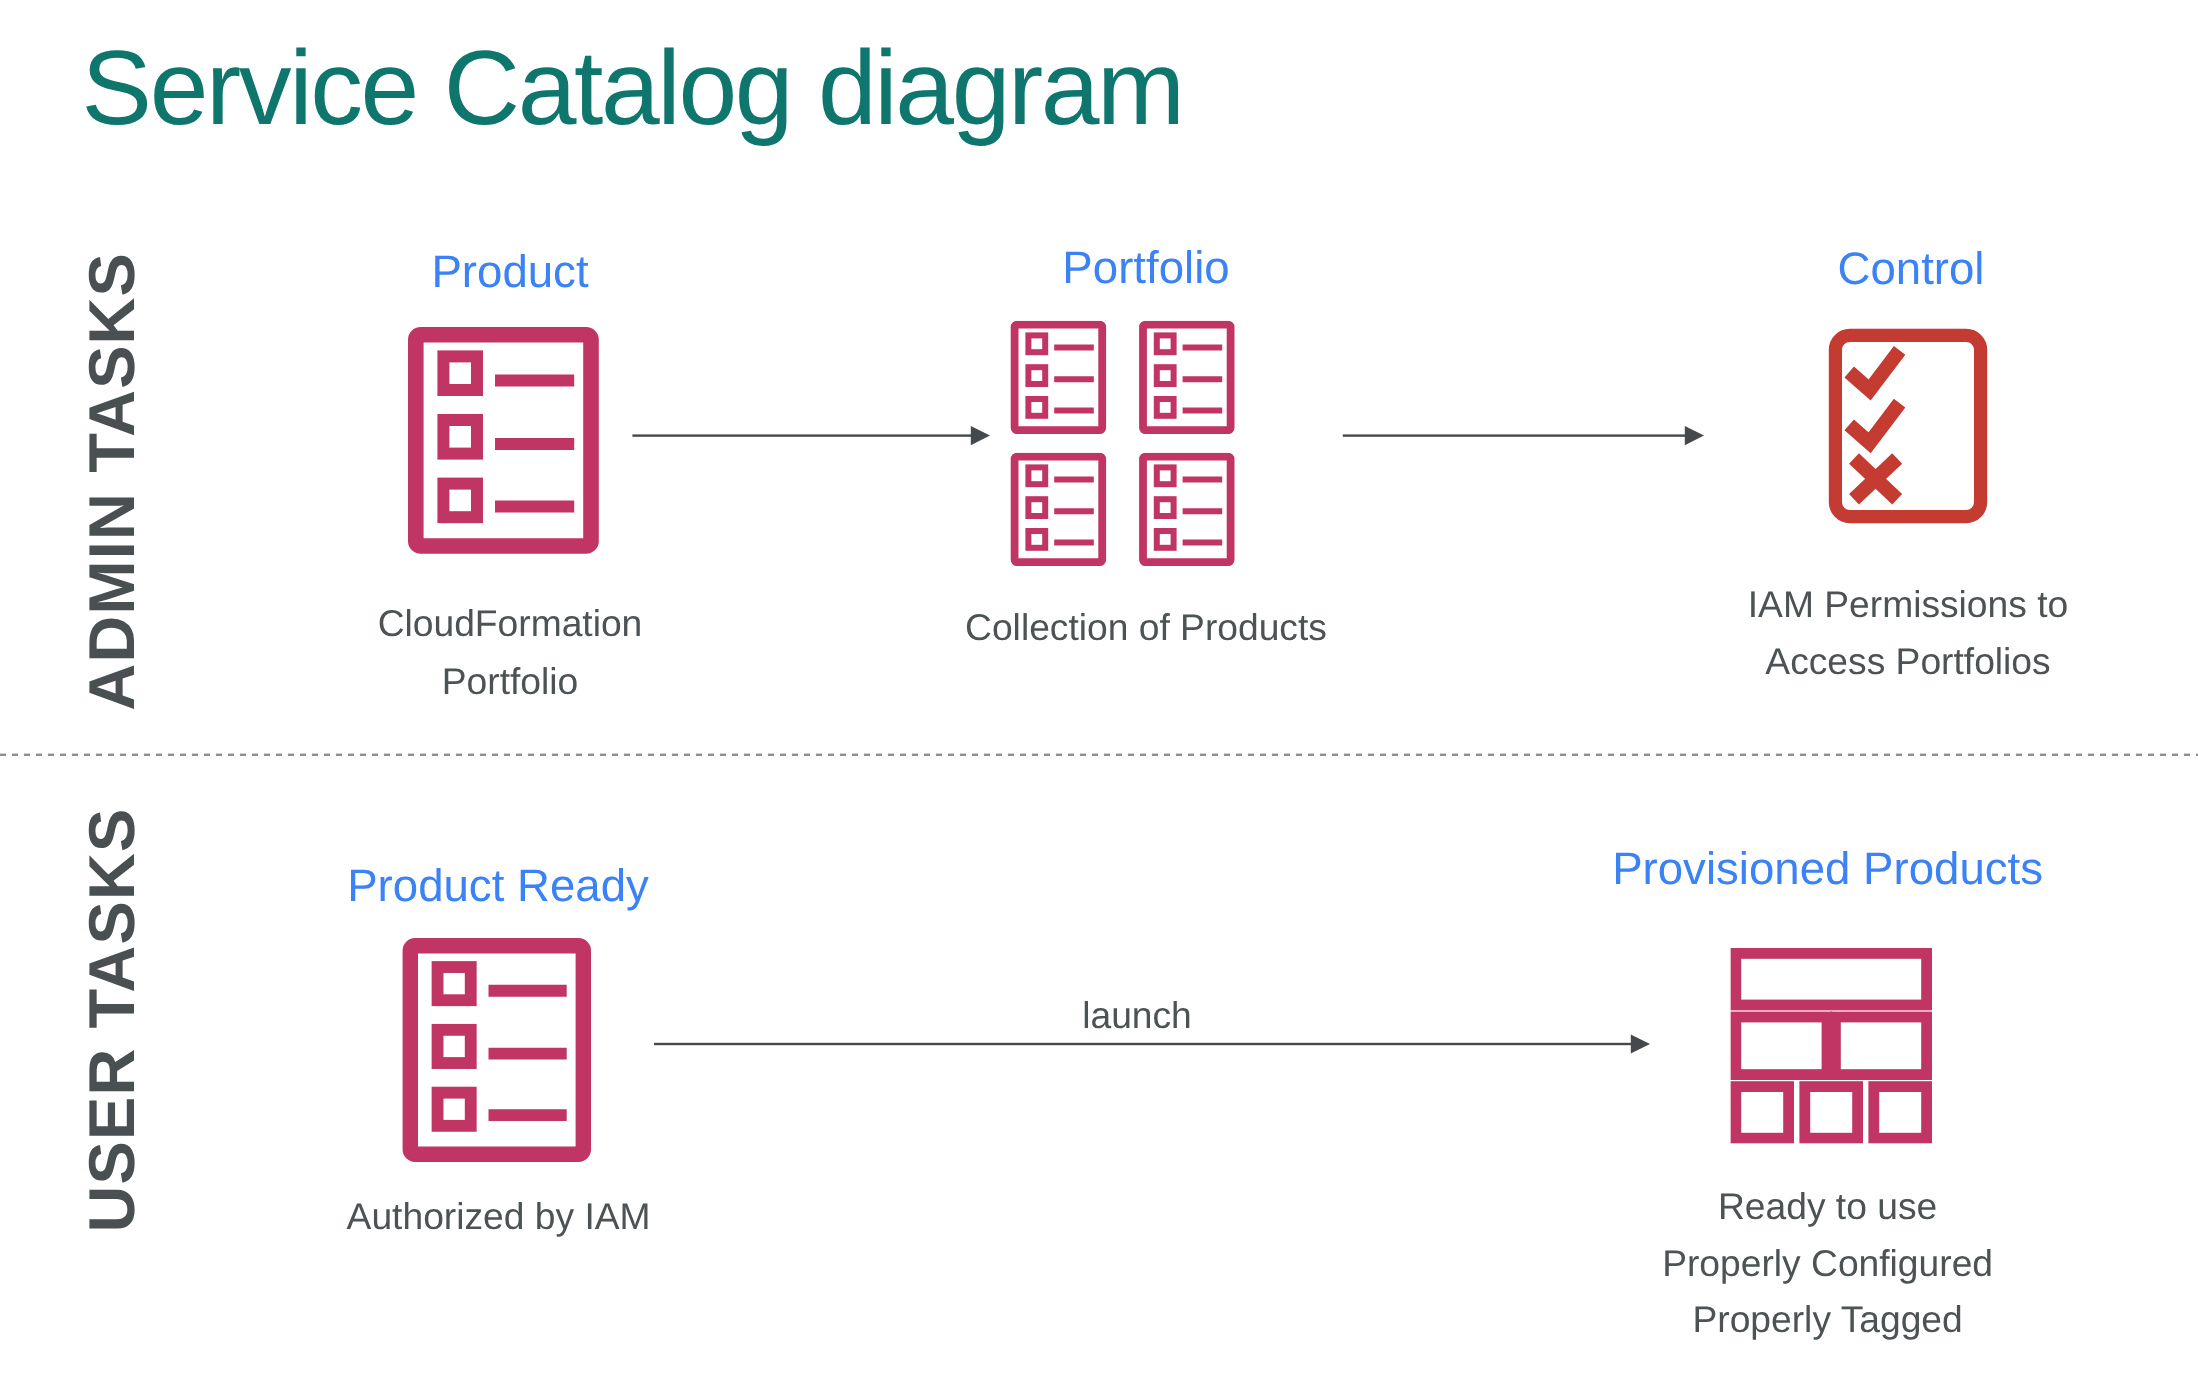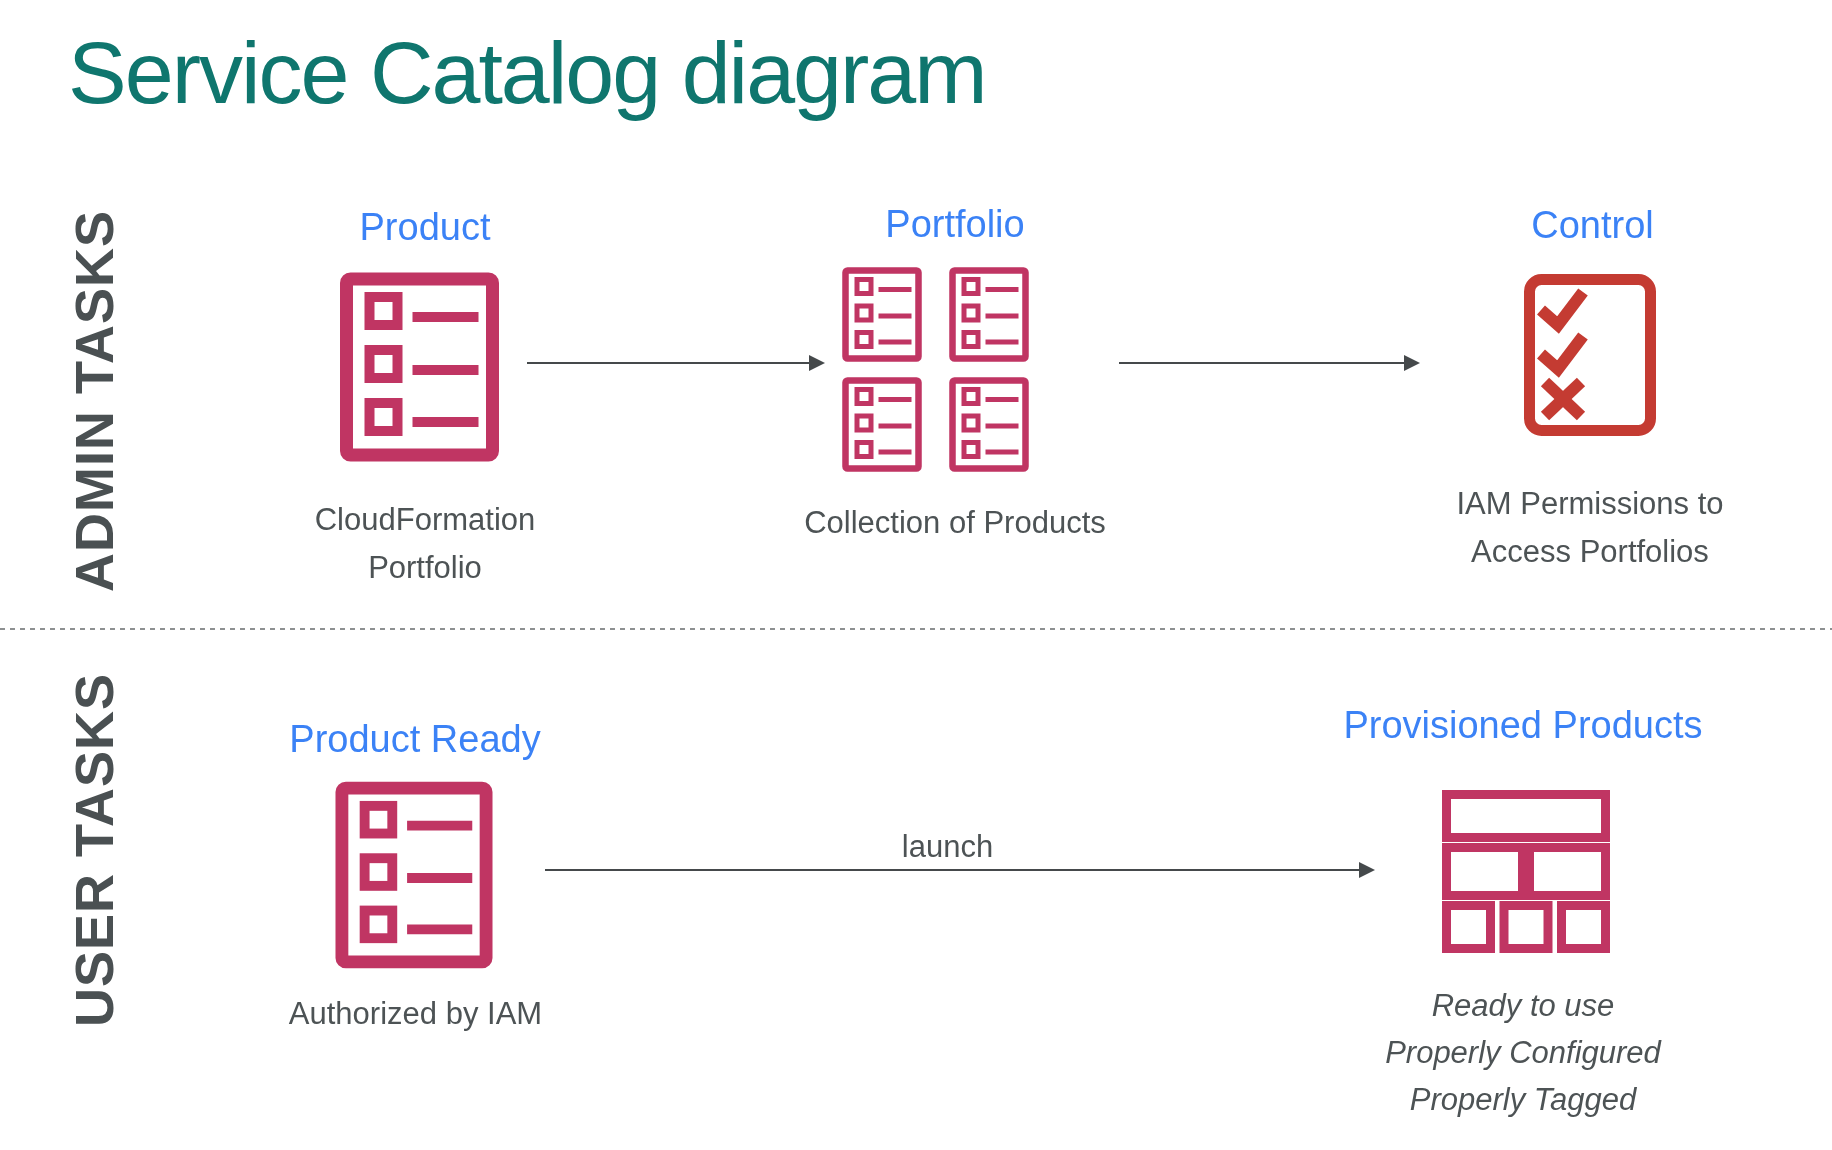--- a/index.html
+++ b/index.html
@@ -142,19 +142,19 @@
   <div class="caption" style="left:800px;top:804px;width:295px;margin-top:19px;">launch</div>
   <div class="arrow" style="left:545px;top:862px;width:830px;">
     <div class="line" style="width:816px;"></div>
     <div class="head" style="left:814px;"></div>
   </div>
 
   <div class="label" style="left:1318px;top:704px;width:410px;">Provisioned Products</div>
   <svg class="icon magenta" style="left:1442px;top:790px;" width="168" height="163">
       <use href="#sym-bricks"></use>
     </svg>
-  <div class="caption" style="left:1328px;top:982px;width:390px;line-height:47px;font-style:italic;">
+  <div class="caption" style="left:1328px;top:982px;width:390px;line-height:47px;">
     <div>Ready to use</div>
     <div>Properly Configured</div>
     <div>Properly Tagged</div>
   </div>
 
 </div>
 
 </body></html>

